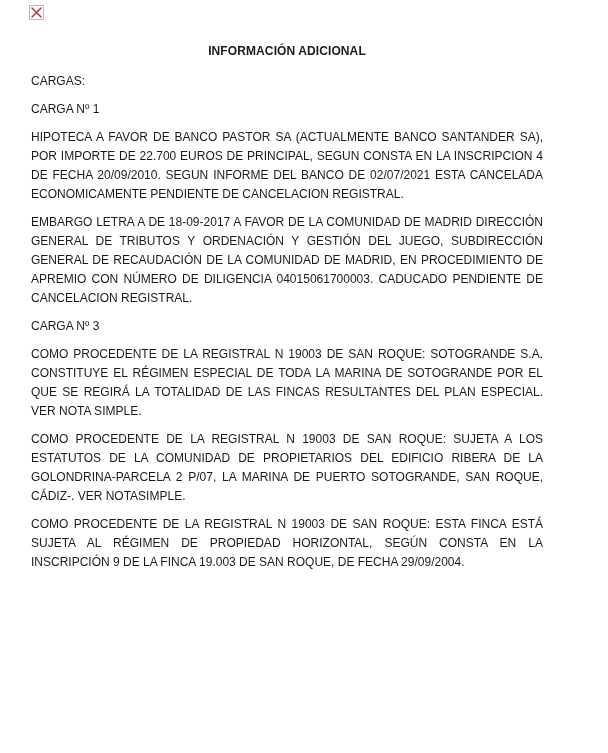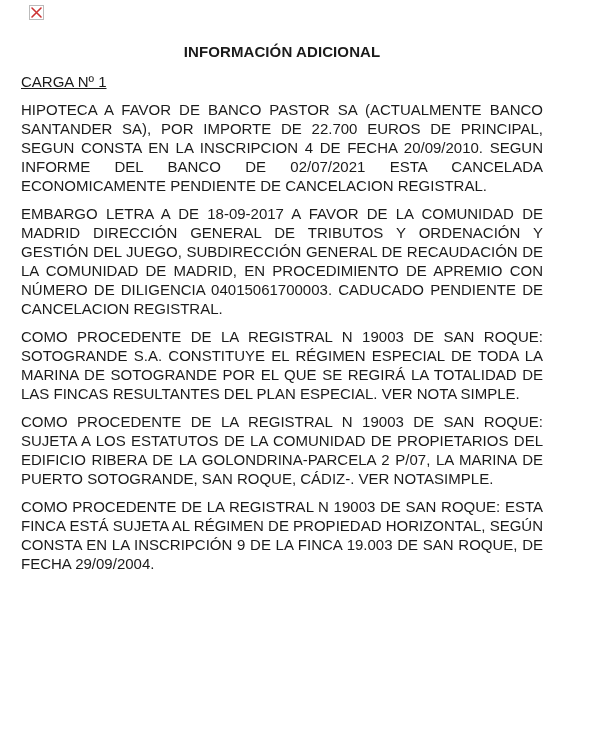--- a/index.html
+++ b/index.html
@@ -10,37 +10,36 @@
   body {
     width: 608px;
     height: 753px;
     position: relative;
     font-family: "Liberation Sans", sans-serif;
     color: #1b1b1b;
     overflow: hidden;
   }
   .doc {
     position: relative;
-    padding: 42px 65px 0 21px;
-    font-size: 15px;
+    padding: 42px 65px 0 31px;
+    font-size: 12px;
     line-height: 19px;
   }
   .doc-title {
     text-align: center;
     font-weight: bold;
     margin: 0 0 11px 0;
     letter-spacing: 0.1px;
   }
   .doc-line {
     margin: 0 0 9px 0;
     white-space: pre-wrap;
   }
   .carga-heading {
     margin: 6px 0 9px 0;
-    text-decoration: underline;
   }
   .carga-body {
     margin: 0 0 9px 0;
     text-align: justify;
   }
   .broken-img {
     position: absolute;
     left: 29px;
     top: 5px;
     width: 15px;
@@ -56,32 +55,34 @@
     <rect x="0.5" y="0.5" width="14" height="14" fill="#ffffff" stroke="#bbbbbb" stroke-width="1"></rect>
     <path d="M3 3 L12 12 M12 3 L3 12" stroke="#cc3333" stroke-width="1.6" stroke-linecap="round"></path>
   </svg>
 </span>
 
 <div class="doc">
 
   <p class="doc-title">INFORMACIÓN ADICIONAL</p>
 
 
+  <p class="doc-line">CARGAS:</p>
 
 
   <section>
     <p class="carga-heading">CARGA Nº 1</p>
     <p class="carga-body">HIPOTECA A FAVOR DE BANCO PASTOR SA (ACTUALMENTE BANCO SANTANDER SA), POR IMPORTE DE 22.700 EUROS DE PRINCIPAL, SEGUN CONSTA EN LA INSCRIPCION 4 DE FECHA 20/09/2010. SEGUN INFORME DEL BANCO DE 02/07/2021 ESTA CANCELADA ECONOMICAMENTE PENDIENTE DE CANCELACION REGISTRAL.</p>
   </section>
 
   <section>
     <p class="carga-body">EMBARGO LETRA A DE 18-09-2017 A FAVOR DE LA COMUNIDAD DE MADRID DIRECCIÓN GENERAL DE TRIBUTOS Y ORDENACIÓN Y GESTIÓN DEL JUEGO, SUBDIRECCIÓN GENERAL DE RECAUDACIÓN DE LA COMUNIDAD DE MADRID, EN PROCEDIMIENTO DE APREMIO CON NÚMERO DE DILIGENCIA 04015061700003. CADUCADO PENDIENTE DE CANCELACION REGISTRAL.</p>
   </section>
 
   <section>
+    <p class="carga-heading">CARGA Nº 3</p>
     <p class="carga-body">COMO PROCEDENTE DE LA REGISTRAL N 19003 DE SAN ROQUE: SOTOGRANDE S.A. CONSTITUYE EL RÉGIMEN ESPECIAL DE TODA LA MARINA DE SOTOGRANDE POR EL QUE SE REGIRÁ LA TOTALIDAD DE LAS FINCAS RESULTANTES DEL PLAN ESPECIAL. VER NOTA SIMPLE.</p>
   </section>
 
   <section>
     <p class="carga-body">COMO PROCEDENTE DE LA REGISTRAL N 19003 DE SAN ROQUE: SUJETA A LOS ESTATUTOS DE LA COMUNIDAD DE PROPIETARIOS DEL EDIFICIO RIBERA DE LA GOLONDRINA-PARCELA 2 P/07, LA MARINA DE PUERTO SOTOGRANDE, SAN ROQUE, CÁDIZ-. VER NOTASIMPLE.</p>
   </section>
 
   <section>
     <p class="carga-body">COMO PROCEDENTE DE LA REGISTRAL N 19003 DE SAN ROQUE: ESTA FINCA ESTÁ SUJETA AL RÉGIMEN DE PROPIEDAD HORIZONTAL, SEGÚN CONSTA EN LA INSCRIPCIÓN 9 DE LA FINCA 19.003 DE SAN ROQUE, DE FECHA 29/09/2004.</p>
   </section>

